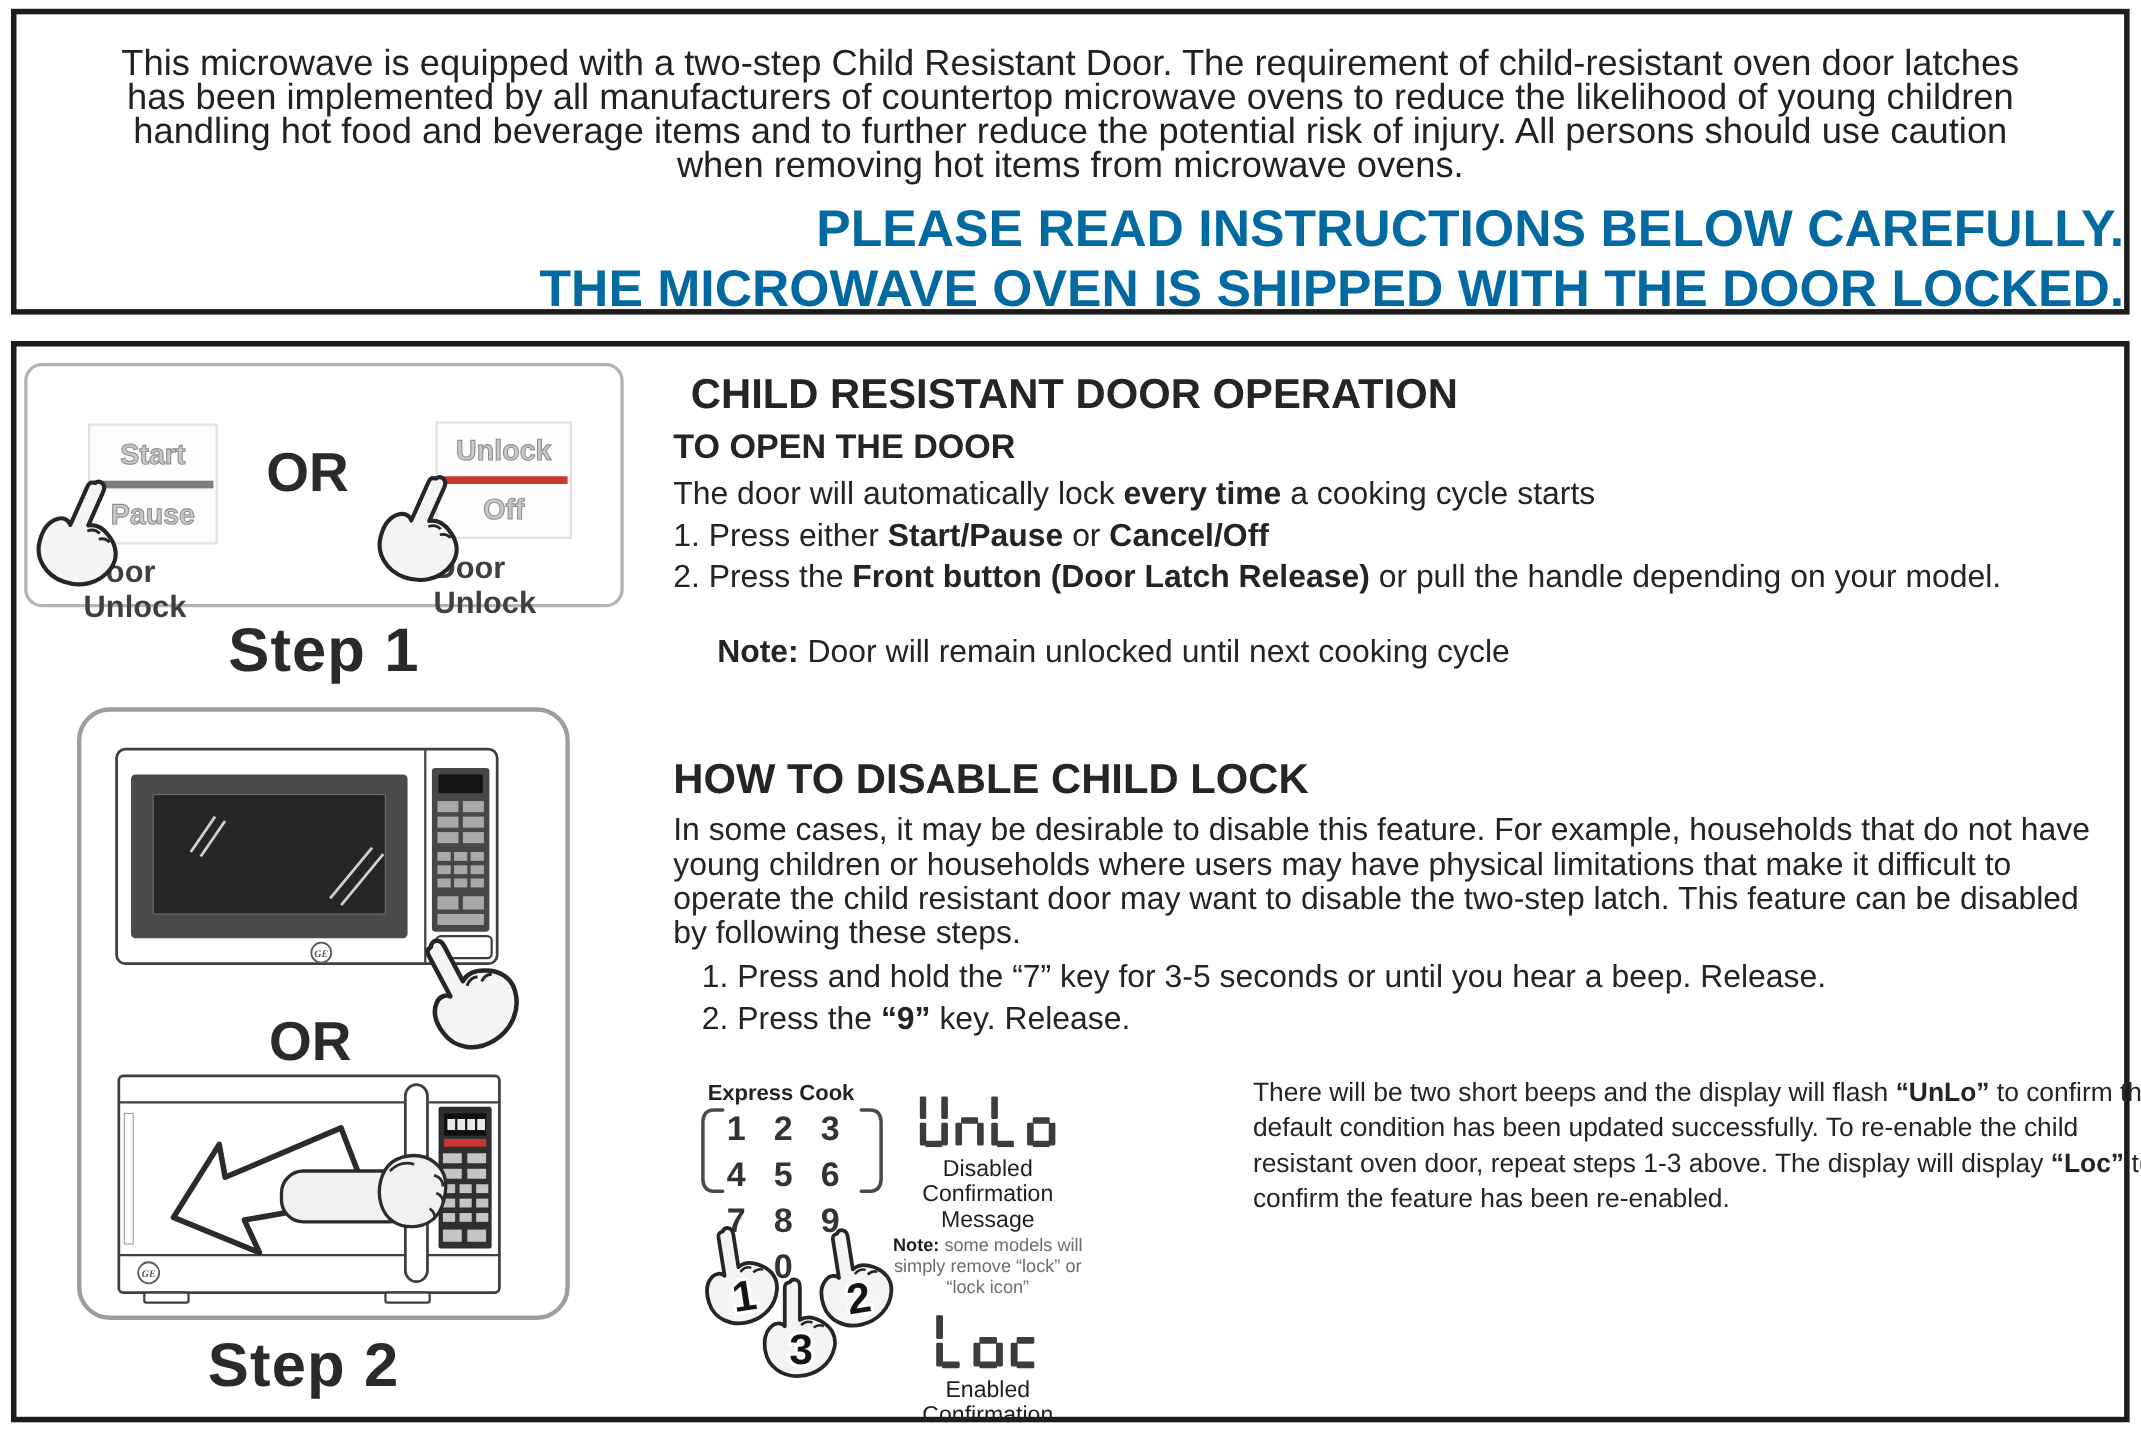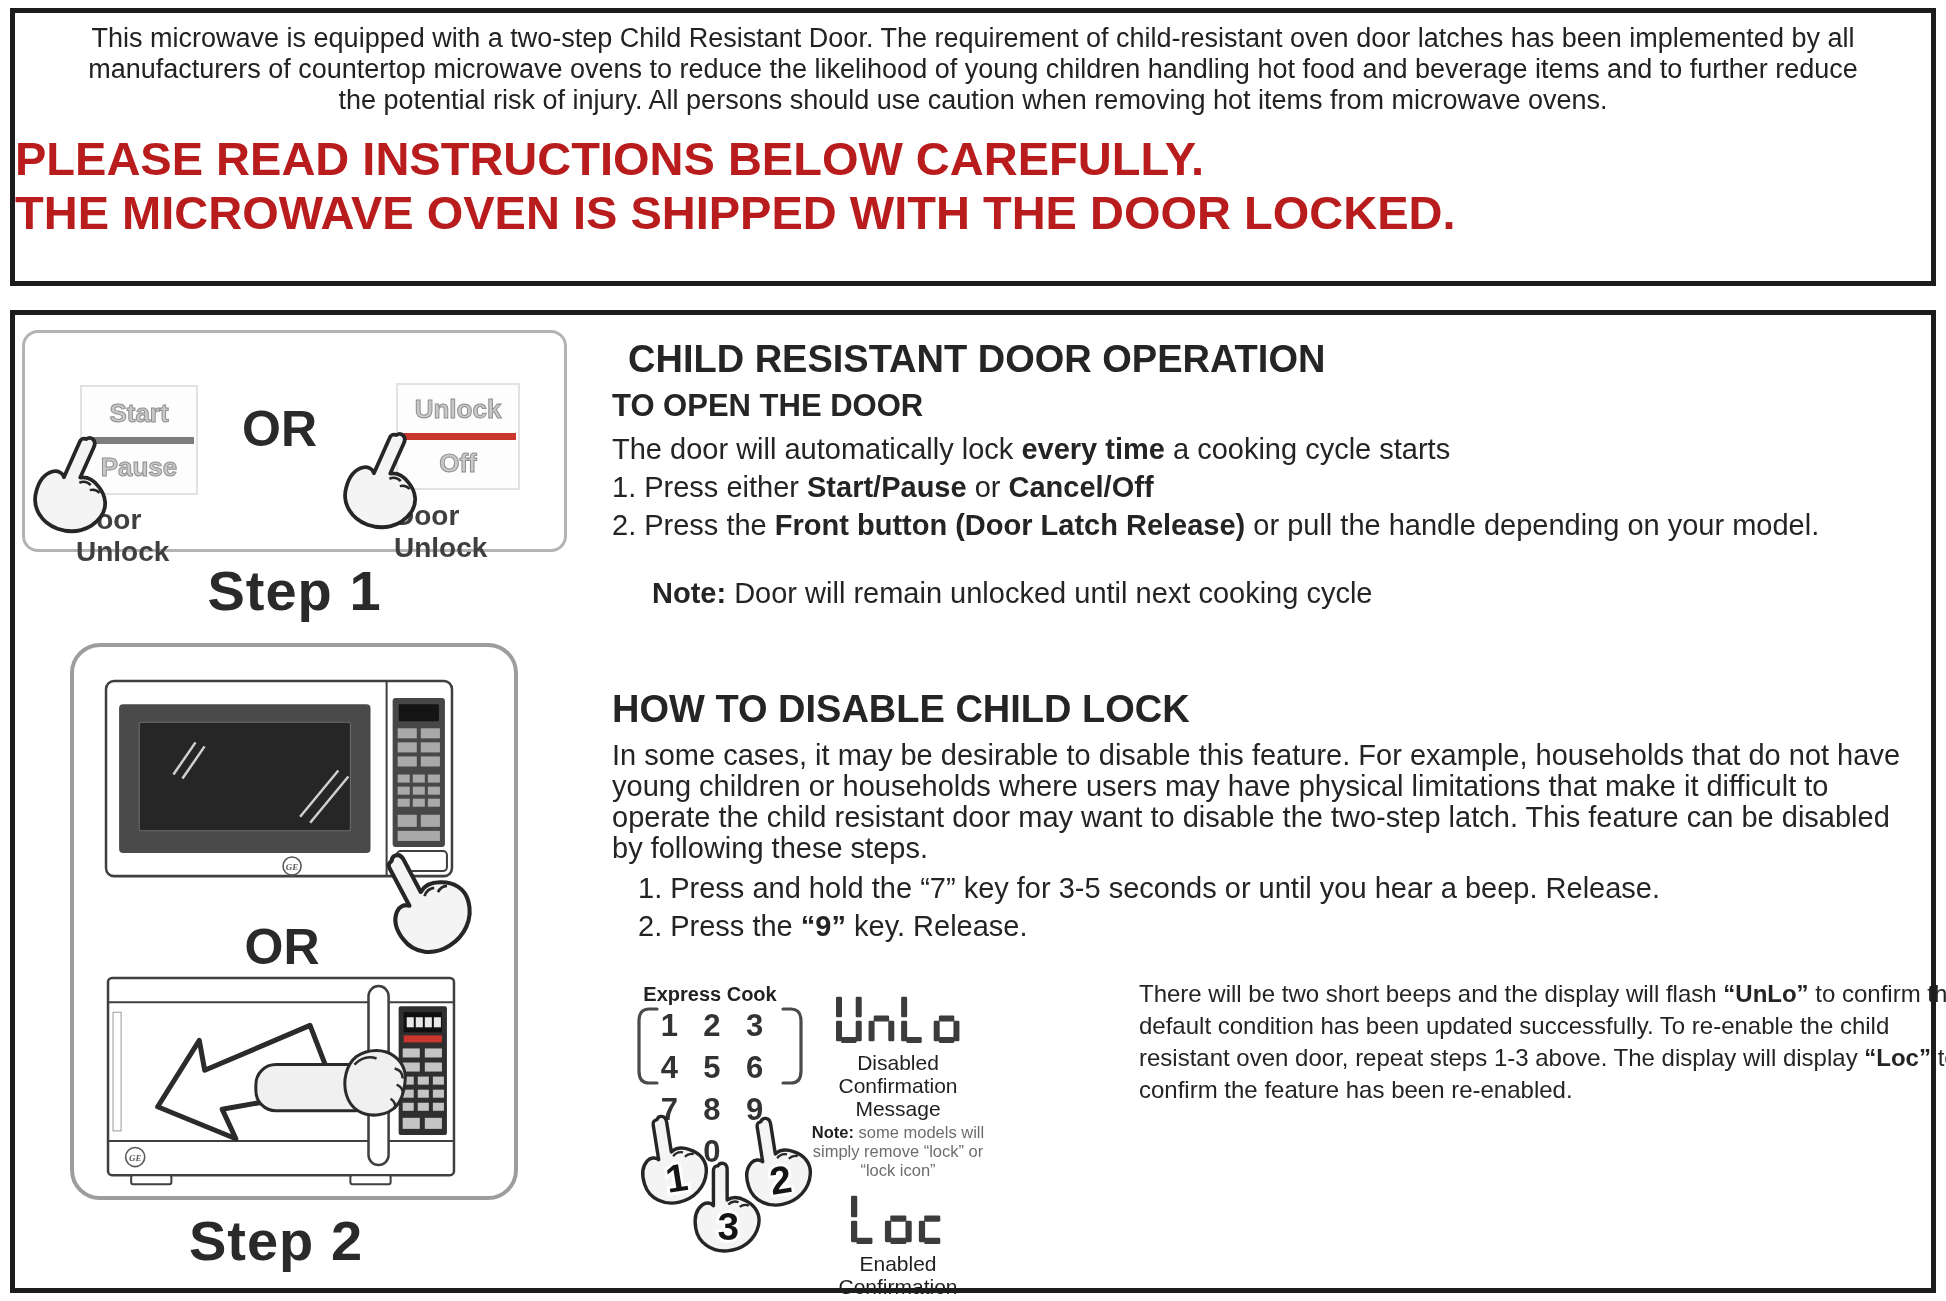--- a/index.html
+++ b/index.html
@@ -2,23 +2,23 @@
 <html><head>
 <meta charset="utf-8">
 <style>
   html,body{margin:0;padding:0;background:#ffffff;}
   body{width:1946px;height:1301px;position:relative;overflow:hidden;
        font-family:"Liberation Sans","DejaVu Sans",sans-serif;color:#1f1f1f;}
   .box{position:absolute;background:#fff;border:5px solid #1c1c1c;box-sizing:border-box;}
   #topbox{left:10px;top:8px;width:1926px;height:278px;}
   #mainbox{left:10px;top:310px;width:1926px;height:983px;}
 
-  .intro{margin:0;padding:10px 70px 0 70px;text-align:center;
-         font-size:27px;line-height:31px;color:#222;}
-  .warn{text-align:left;font-weight:700;font-size:47px;line-height:54px;color:#b91c1c;
+  .intro{margin:0;padding:28px 70px 0 70px;text-align:center;
+         font-size:33px;line-height:31px;color:#222;}
+  .warn{text-align:right;font-weight:700;font-size:47px;line-height:54px;color:#0369a1;
         letter-spacing:0px;}
   .warn1{margin-top:16px;}
 
   
   .panel{position:absolute;box-sizing:border-box;background:#fff;}
   #step1-panel{left:7px;top:15px;width:545px;height:222px;border:3px solid #b3b3b3;border-radius:16px;}
   #step2-panel{left:55px;top:328px;width:448px;height:557px;border:4px solid #9d9d9d;border-radius:30px;}
 
   .step-label{position:absolute;text-align:center;font-weight:900;font-size:56px;color:#2a2a2a;
               letter-spacing:1px;}

